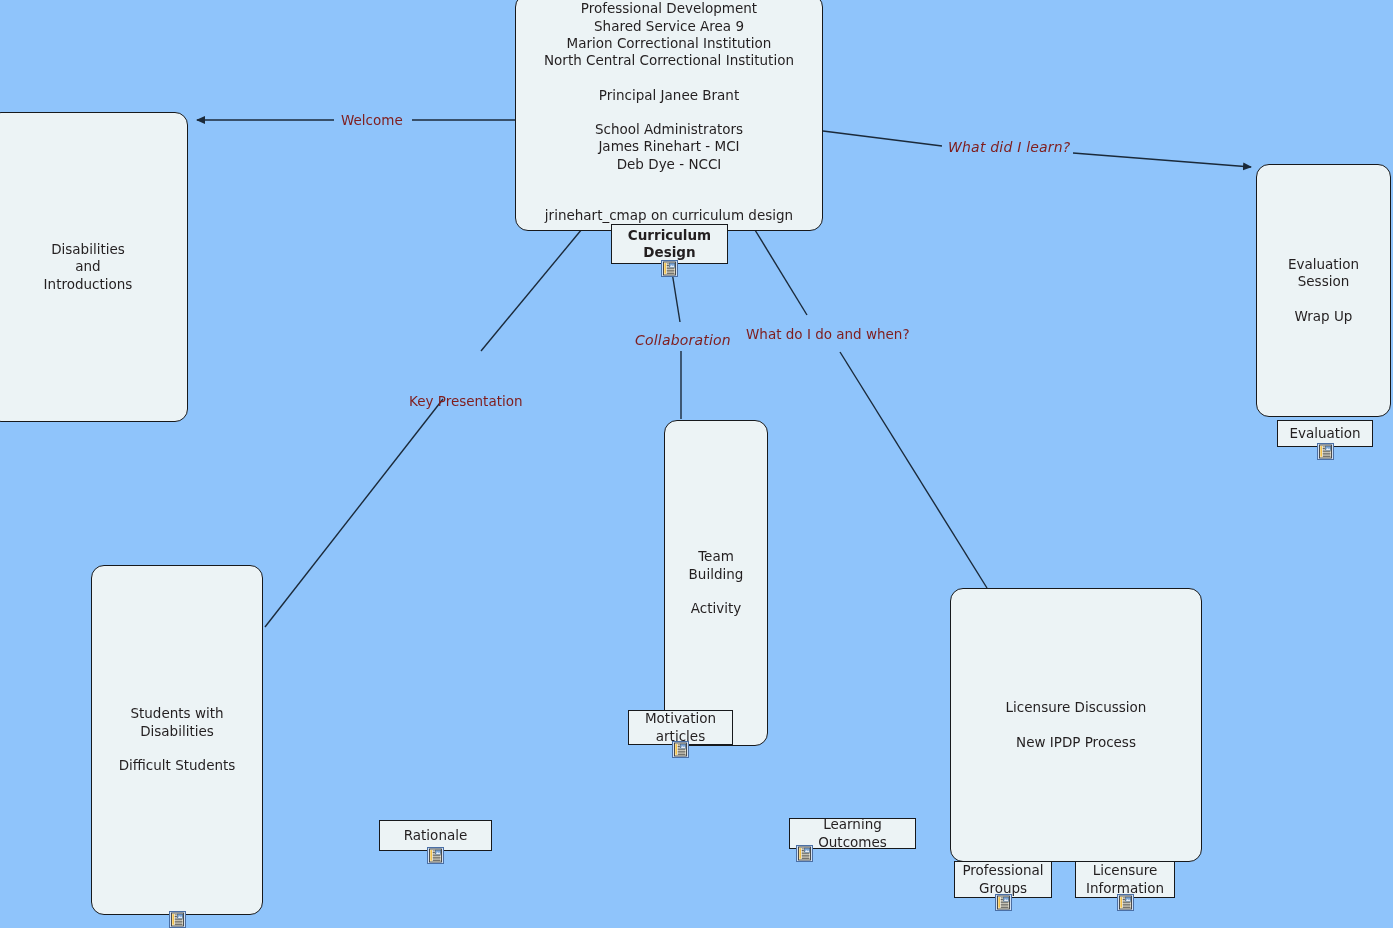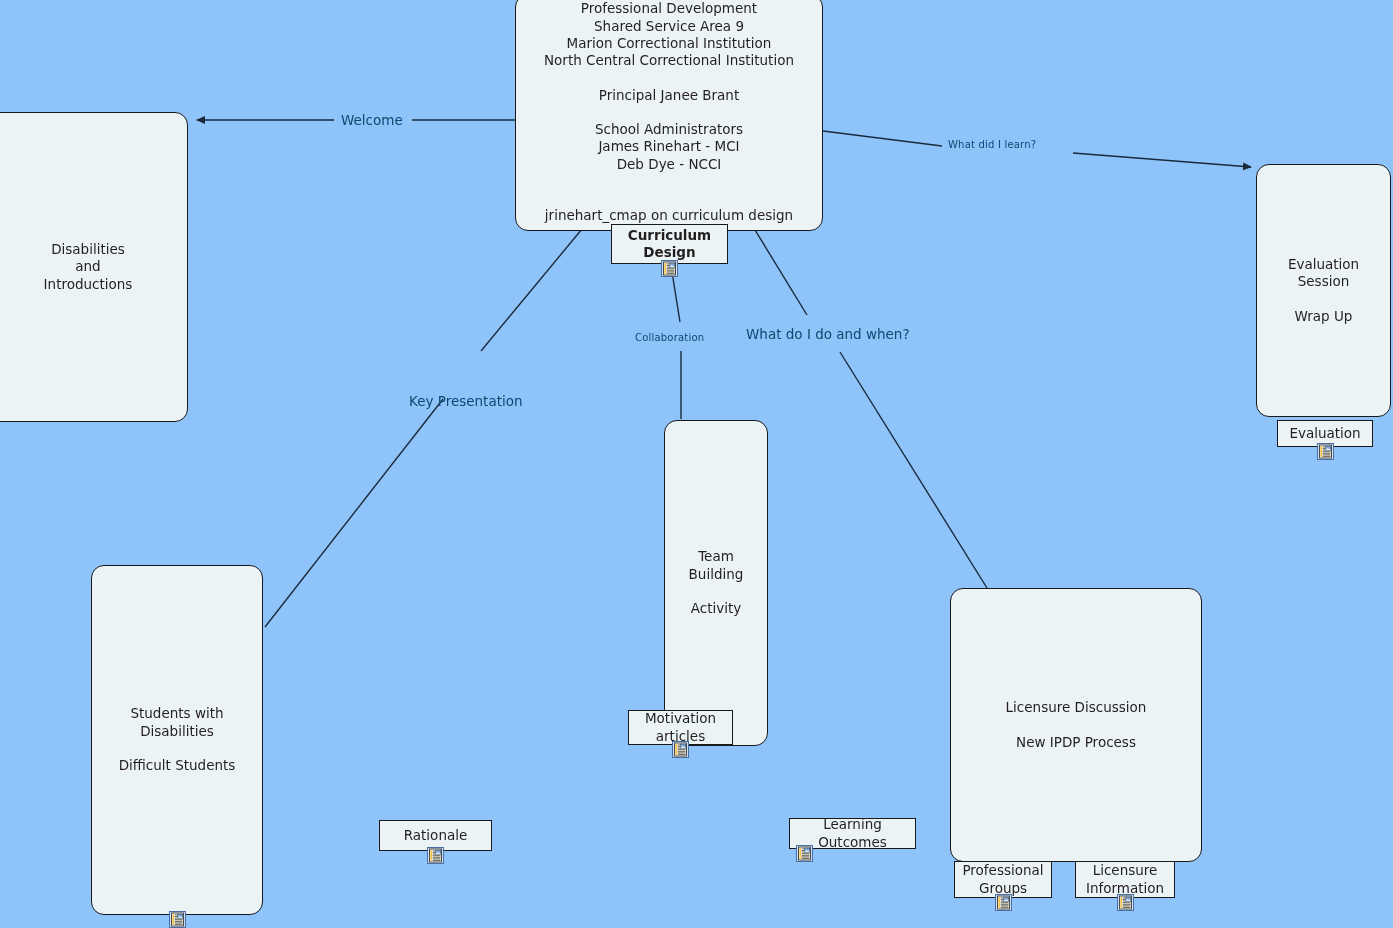--- a/index.html
+++ b/index.html
@@ -46,30 +46,31 @@
     border-radius: 0;
     border-width: 1px;
   }
   .node-text {
     display: block;
     white-space: pre-line;
     padding: 0 4px;
   }
   .link-label {
     position: absolute;
-    color: #0c4a6e;
+    color: #7f1d1d;
     font-size: 13.5px;
     line-height: 1.2;
     white-space: nowrap;
     z-index: 3;
     font-family: "DejaVu Sans", "Liberation Sans", sans-serif;
   }
   .link-label.comic {
     font-family: "DejaVu Sans", "Liberation Sans", sans-serif;
-    font-size: 10px;
+    font-style: italic;
+    font-size: 14px;
     letter-spacing: 0.2px;
   }
   .res-icon {
     position: absolute;
     width: 17px;
     height: 17px;
     z-index: 5;
   }
   .res-icon svg { display: block; }
 </style>

